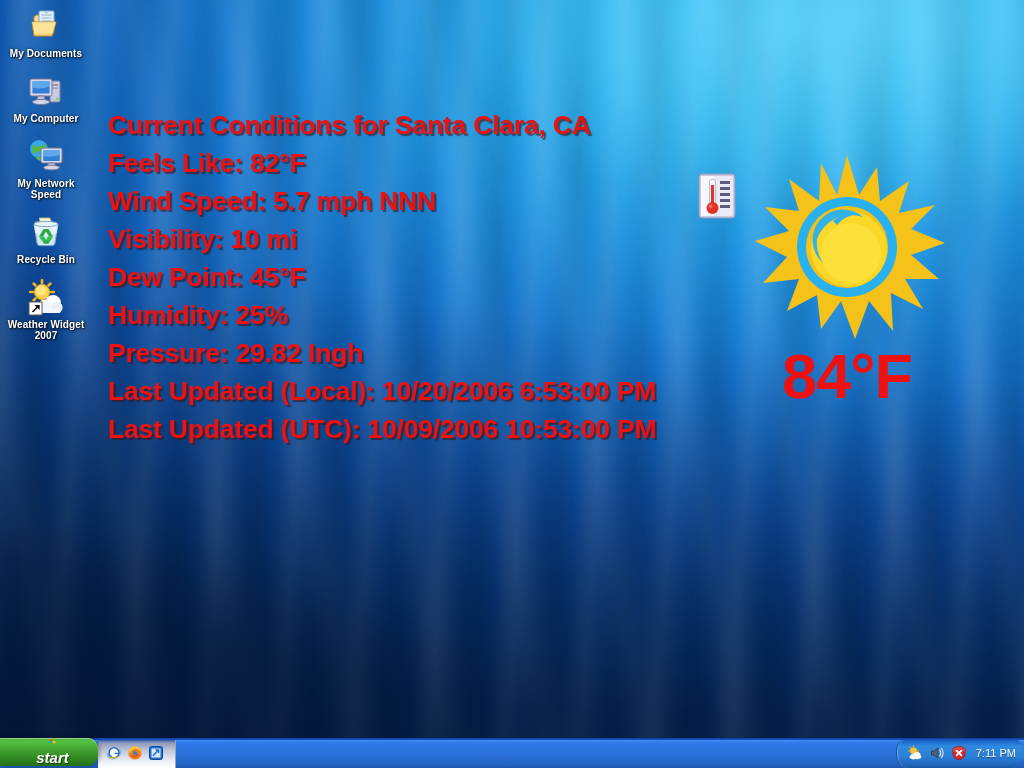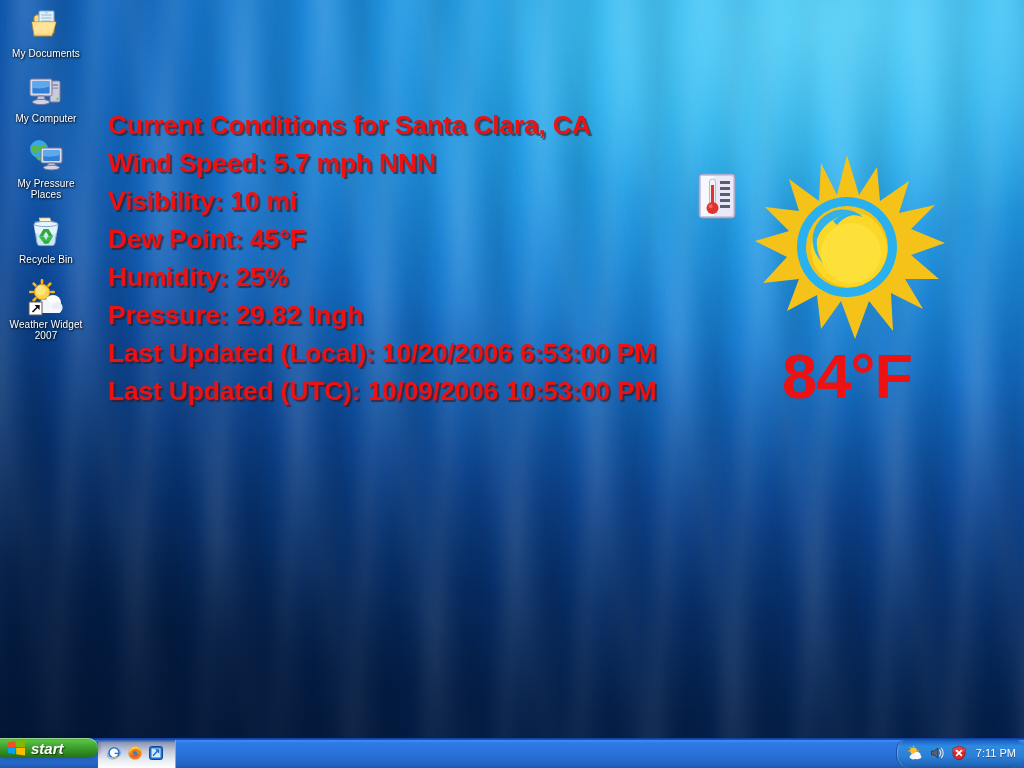--- a/index.html
+++ b/index.html
@@ -60,21 +60,21 @@
   .dicon {
     width:92px; padding:2px 2px 4px; margin-bottom:6px;
     display:flex; flex-direction:column; align-items:center;
     cursor:default;
   }
   .dicon .glyph { width:40px; height:40px; position:relative; }
   .dicon .lab {
     margin-top:2px; color:#fff; font-size:10px; line-height:11px;
     text-align:center; letter-spacing:.1px;
     text-shadow:1px 1px 2px rgba(0,0,0,.85), 0 0 3px rgba(0,0,0,.6);
-    max-width:88px; word-wrap:break-word;
+    max-width:88px; word-wrap:break-word;font-weight:bold;
   }
 
   
   .wx-text {
     position:absolute; left:108px; top:106px; width:820px;
   }
   .wx-line {
     font-size:26.5px; font-weight:bold; color:#ee1111;
     line-height:38px; white-space:nowrap; letter-spacing:-0.2px;
     text-shadow:2px 2px 1px rgba(60,20,20,.62);
@@ -89,26 +89,27 @@
 
   
   .taskbar {
     position:absolute; left:0; bottom:0; width:1024px; height:30px;
     background:linear-gradient(180deg,#245edb 0%,#3f8cf3 9%,#2f7ae8 16%,#2a6fd6 60%,#2464c4 88%,#1f57ad 100%);
     display:flex; align-items:stretch;
   }
   .tb-top { position:absolute; left:0; top:0; width:100%; height:2px;
     background:linear-gradient(180deg,#0b3c9c,#1b57c4); }
   .startbtn {
-    position:relative; width:98px; height:20px;
+    position:relative; width:98px; height:28px;
     background:linear-gradient(180deg,#3faa35 0%,#55c244 12%,#3f9e2e 48%,#2f8720 74%,#256f18 100%);
     border-radius:0 11px 11px 0;
     display:flex; align-items:center; gap:5px; padding-left:7px;
     box-shadow:inset 0 1px 0 rgba(255,255,255,.45), 2px 0 4px rgba(0,0,0,.28);
     cursor:pointer;
+    flex-direction:column;
   }
   .startbtn .stxt {
     color:#fff; font-size:15px; font-style:italic; font-weight:bold;
     text-shadow:1px 1px 1px rgba(0,0,0,.55);
   }
   .quick {
     width:78px; height:30px; display:flex; align-items:center; gap:5px;
     padding-left:8px;
     background:linear-gradient(180deg,#12326f 0%,#2b5fae 7%,#8e98b8 16%,#c2c8da 42%,#e6eaf2 72%,#ffffff 100%);
     border-right:1px solid #9aa3bd;
@@ -183,21 +184,21 @@
           <circle cx="13" cy="13" r="9" fill="#3aa5e8"></circle>
           <path d="M6 9c4 2 9 2 13-1 1.4 2 1.6 5 .6 7-3.6.6-6-.4-8.4 1.6-2 1.6-3.6 1-5-1z" fill="#56b84a"></path>
           <path d="M9 20c2.6 1.4 6 1.4 8.6-.4.6 2-.6 4.4-2.6 5.4-2.6-.4-4.6-2-6-5z" fill="#56b84a"></path>
           <rect x="15" y="12" width="21" height="15" rx="1.8" fill="#d9dbe9" stroke="#76789a" stroke-width="1"></rect>
           <rect x="17.2" y="14" width="16.6" height="11" rx="1" fill="#2f7fd6"></rect>
           <path d="M17.2 14h16.6v5c-5.8 1.8-11 2.2-16.6 1z" fill="#6fb6f2" opacity=".75"></path>
           <path d="M22.5 27h6l1.4 3.6H21z" fill="#c2c4d8" stroke="#76789a" stroke-width="1"></path>
           <ellipse cx="25.5" cy="31.6" rx="8" ry="2.3" fill="#d2d4e4" stroke="#76789a" stroke-width="1"></ellipse>
         </svg>
       </div>
-      <div class="lab">My Pressure Places</div>
+      <div class="lab">My Network Speed</div>
     </div>
 
     <div class="dicon">
       <div class="glyph">
         <svg viewBox="0 0 40 40" width="40" height="40">
           <path d="M13 6h11l2 6H15z" fill="#fff6d0" stroke="#b9b38a" stroke-width=".9"></path>
           <path d="M9 10h18l2 4H11z" fill="#eaf4fc" stroke="#9ab6cc" stroke-width=".9"></path>
           <path d="M8 12h24l-3 19a3 3 0 0 1-3 2.6H14A3 3 0 0 1 11 31z" fill="#cfe6f7" stroke="#7fa8c6" stroke-width="1"></path>
           <path d="M8 12h24l-1.4 9c-7 2.6-14.6 2.6-21.4 0z" fill="#eaf6ff" opacity=".8"></path>
           <g transform="translate(20,23)">
@@ -242,20 +243,21 @@
           </g>
         </svg>
       </div>
       <div class="lab">Weather Widget 2007</div>
     </div>
 
   </div>
 
   <div class="wx-text">
     <div class="wx-line">Current Conditions for Santa Clara, CA</div>
+    <div class="wx-line">Feels Like: 82°F</div>
     <div class="wx-line">Wind Speed: 5.7 mph NNN</div>
     <div class="wx-line">Visibility: 10 mi</div>
     <div class="wx-line">Dew Point: 45°F</div>
     <div class="wx-line">Humidity: 25%</div>
     <div class="wx-line">Pressure: 29.82 Ingh</div>
     <div class="wx-line">Last Updated (Local): 10/20/2006 6:53:00 PM</div>
     <div class="wx-line">Last Updated (UTC): 10/09/2006 10:53:00 PM</div>
   </div>
 
   <div class="wx-sun">

